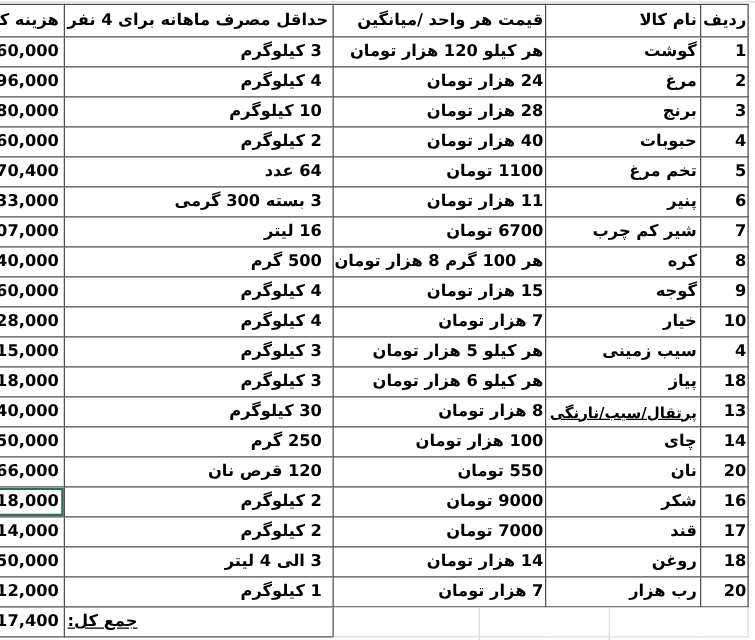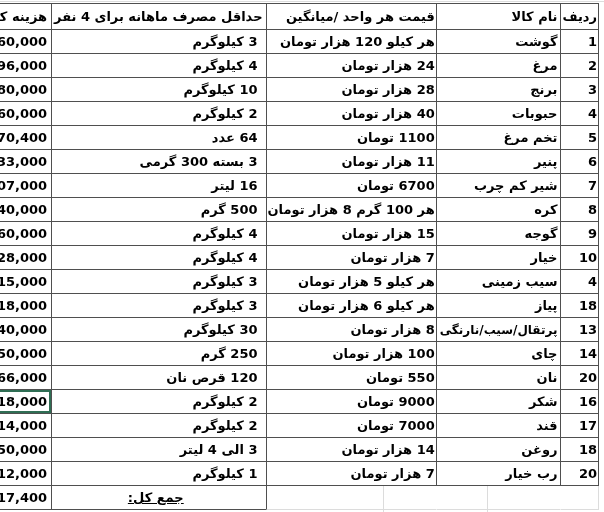--- a/index.html
+++ b/index.html
@@ -14,22 +14,22 @@
   th,td{box-sizing:border-box;padding:0 3px;margin:0;white-space:nowrap;overflow:hidden;
         border-left:1px solid #4f4f4f;border-bottom:1px solid #4f4f4f;background:none;
         font-weight:bold;text-align:right;vertical-align:middle;}
   th{height:27px;border-top:1px solid #4f4f4f;}
   td{height:24px;}
   .c-radif{border-right:1px solid #4f4f4f;text-align:right;padding:0 1px;}
   .c-price{text-align:right;padding:0 1px;}
   .c-qty{padding-left:2px;padding-right:8px;}
   th.c-qty{padding-right:3px;}
   .c-total{padding-left:2px;padding-right:4px;}
-  .spill{overflow:visible;position:relative;z-index:2;font-size:12px;}
-  .footer-label{text-align:center;text-decoration:underline;}
+  .spill{overflow:visible;position:relative;z-index:2;font-size:12px;text-decoration:underline;}
+  .footer-label{text-align:left;text-decoration:underline;}
   td.ghost{border-left:1px solid transparent;border-bottom:1px solid #dcdcdc;background:#fff;}
   td.ghost-radif{border-right:1px solid #dcdcdc;}
   td.ghost-price{border-left:1px solid #4f4f4f;}
   td.selected{position:relative;box-shadow:inset 0 0 0 2px #2f6e54;overflow:visible;z-index:3;}
 </style>
 </head>
 <body>
 
 <div class="sheet">
   <div class="gridline-top"></div>
@@ -173,21 +173,21 @@
   </tr>
         <tr>
     <td class="c-radif">18</td>
     <td class="c-name">روغن</td>
     <td class="c-price">14 هزار تومان</td>
     <td class="c-qty">3 الی 4 لیتر</td>
     <td class="c-total">50,000</td>
   </tr>
         <tr>
     <td class="c-radif">20</td>
-    <td class="c-name">رب خیار</td>
+    <td class="c-name">رب هزار</td>
     <td class="c-price">7 هزار تومان</td>
     <td class="c-qty">1 کیلوگرم</td>
     <td class="c-total">12,000</td>
   </tr>
       </tbody>
     <tfoot>
       <tr>
         <td class="ghost ghost-radif"></td>
         <td class="ghost"></td>
         <td class="ghost ghost-price"></td>

